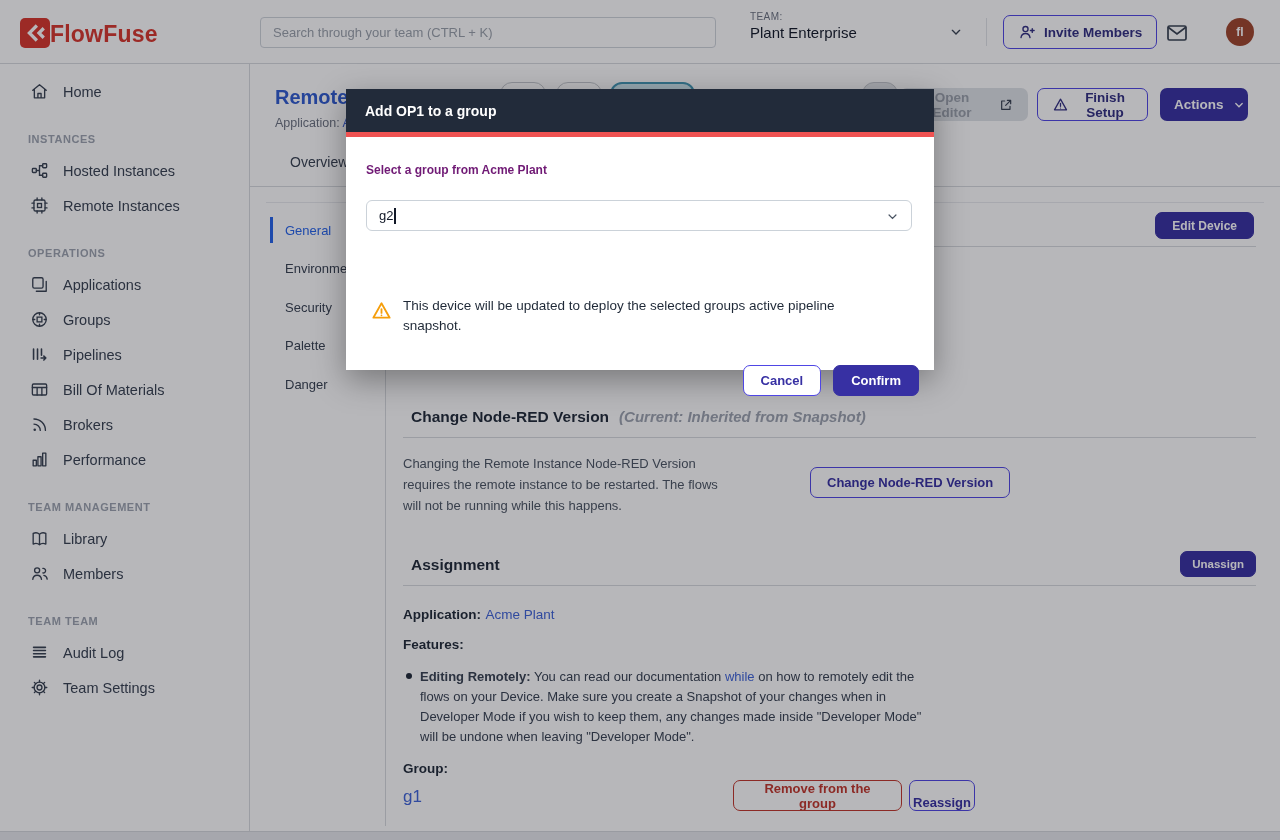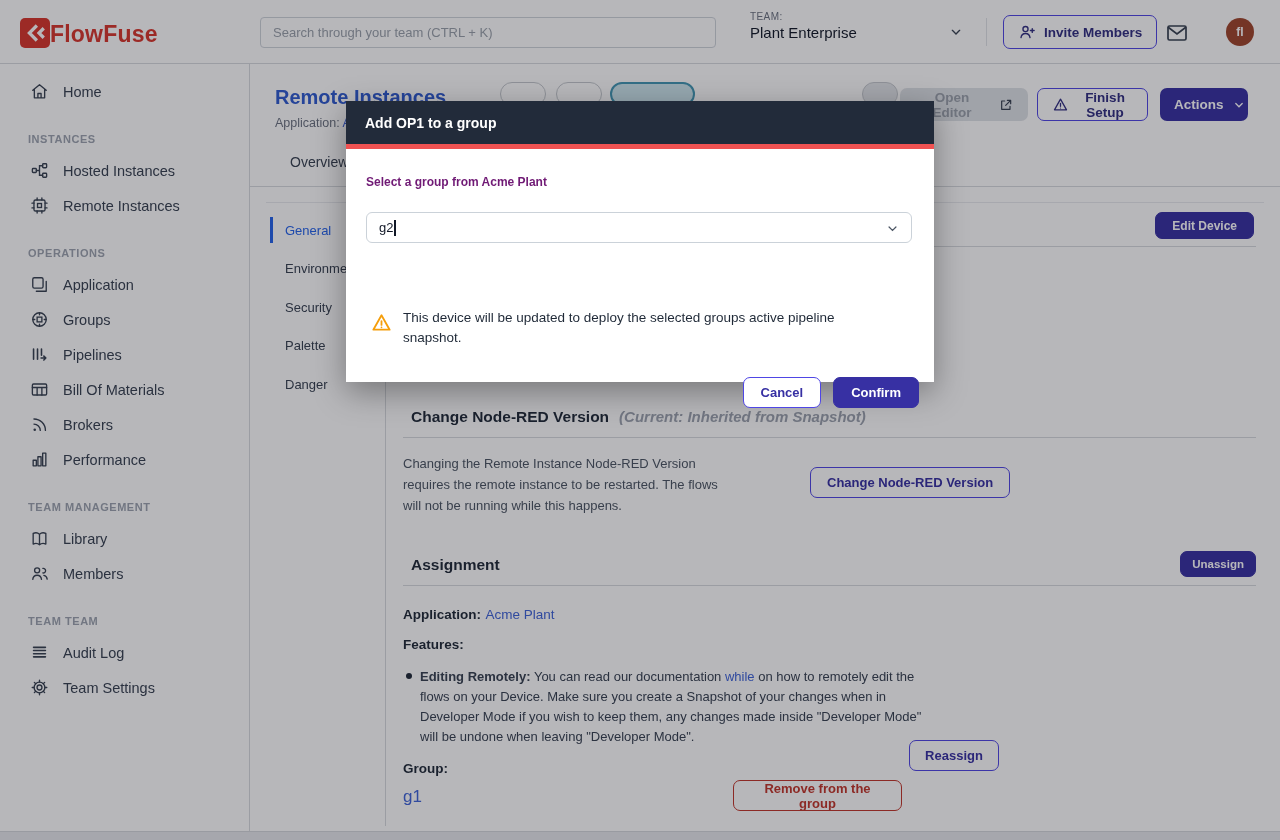--- a/index.html
+++ b/index.html
@@ -66,21 +66,21 @@
   .bold-label { font-weight:bold; color:#1f2937; font-size:13.5px; }
   .inline-link { color:#3e63d8; text-decoration:none; cursor:pointer; }
   .feature-bullet { position:absolute; left:170px; top:603px; width:512px; font-size:13px; line-height:1.55; color:#374151; }
   .bullet-dot { position:absolute; left:156px; top:609px; width:6px; height:6px; border-radius:50%; background:#1f2937; }
 
   
   .hscroll { position:absolute; left:0; bottom:0; width:1280px; height:9px; background:#e7e9ec; border-top:1px solid #d4d7db; z-index:2; }
 
   
   .overlay { position:absolute; inset:0; background:rgba(15,18,25,0.30); z-index:40; }
-  .modal { position:absolute; left:346px; top:101px; width:588px; height:281px; z-index:50; background:#fff; box-shadow:0 10px 30px rgba(0,0,0,.35); }
+  .modal { position:absolute; left:346px; top:89px; width:588px; height:281px; z-index:50; background:#fff; box-shadow:0 10px 30px rgba(0,0,0,.35); }
   .modal-header { height:43px; background:#222b3a; display:flex; align-items:center; padding:0 19px; }
   .modal-title { color:#fff; font-size:14px; font-weight:bold; }
   .modal-redbar { height:5px; background:#f05252; }
   .modal-body { position:relative; height:233px; }
   .modal-prompt { position:absolute; left:20px; top:26px; font-size:12px; font-weight:bold; color:#701a75; }
   .modal-input { position:absolute; left:20px; top:63px; width:546px; height:31px; border:1px solid #cbd2d9; border-radius:6px; display:flex; align-items:center; padding:0 12px; font-size:13px; color:#111827; cursor:text; background:#fff; }
   .caret { display:inline-block; width:1.5px; height:16px; background:#111827; margin-left:1px; }
   .modal-input .chev { position:absolute; right:11px; top:8px; color:#4b5563; }
   .warn-row { position:absolute; left:24px; top:160px; display:flex; }
   .warn-icon { color:#f59e0b; margin-top:2px; }
@@ -171,21 +171,21 @@
     </div>
 
     <div class="side-header">OPERATIONS</div>
     <div class="side-item">
       <span class="icon">
           <svg viewBox="0 0 24 24" width="19" height="19" stroke="currentColor" fill="none" stroke-width="1.7" stroke-linecap="round" stroke-linejoin="round">
             <rect x="3.5" y="3.5" width="13" height="13" rx="2"></rect>
             <path d="M8 20.5h12.5V8"></path>
           </svg>
         </span>
-      <span>Application</span>
+      <span>Applications</span>
     </div>
     <div class="side-item">
       <span class="icon">
           <svg viewBox="0 0 24 24" width="19" height="19" stroke="currentColor" fill="none" stroke-width="1.7" stroke-linecap="round">
             <circle cx="12" cy="12" r="8.5"></circle>
             <rect x="9" y="9" width="6" height="6"></rect>
             <path d="M12 3.5V6M12 18v2.5M3.5 12H6M18 12h2.5"></path>
           </svg>
         </span>
       <span>Groups</span>
@@ -350,21 +350,21 @@
       <span>You can read our documentation</span>
       <a class="inline-link">while</a>
       <span>on how to remotely edit the flows on your Device. Make sure you create a Snapshot of your changes when in Developer Mode if you wish to keep them, any changes made inside "Developer Mode" will be undone when leaving "Developer Mode".</span>
     </div>
 
     <div class="bold-label" style="position:absolute; left:153px; top:697px;">Group:</div>
     <a class="inline-link" style="position:absolute; left:153px; top:723px; font-size:17px;">g1</a>
     <button class="action-btn action-red" style="left:483px; top:716px; width:169px;">
         <span>Remove from the group</span>
       </button>
-    <button class="action-btn action-indigo" style="left:659px; top:676px; width:90px;">
+    <button class="action-btn action-indigo" style="left:659px; top:716px; width:66px;align-items:flex-end;">
         <span>Reassign</span>
       </button>
   </div>
 
   <div class="hscroll"></div>
 </div>
 
 <div class="overlay"></div>
 
 <div class="modal">

